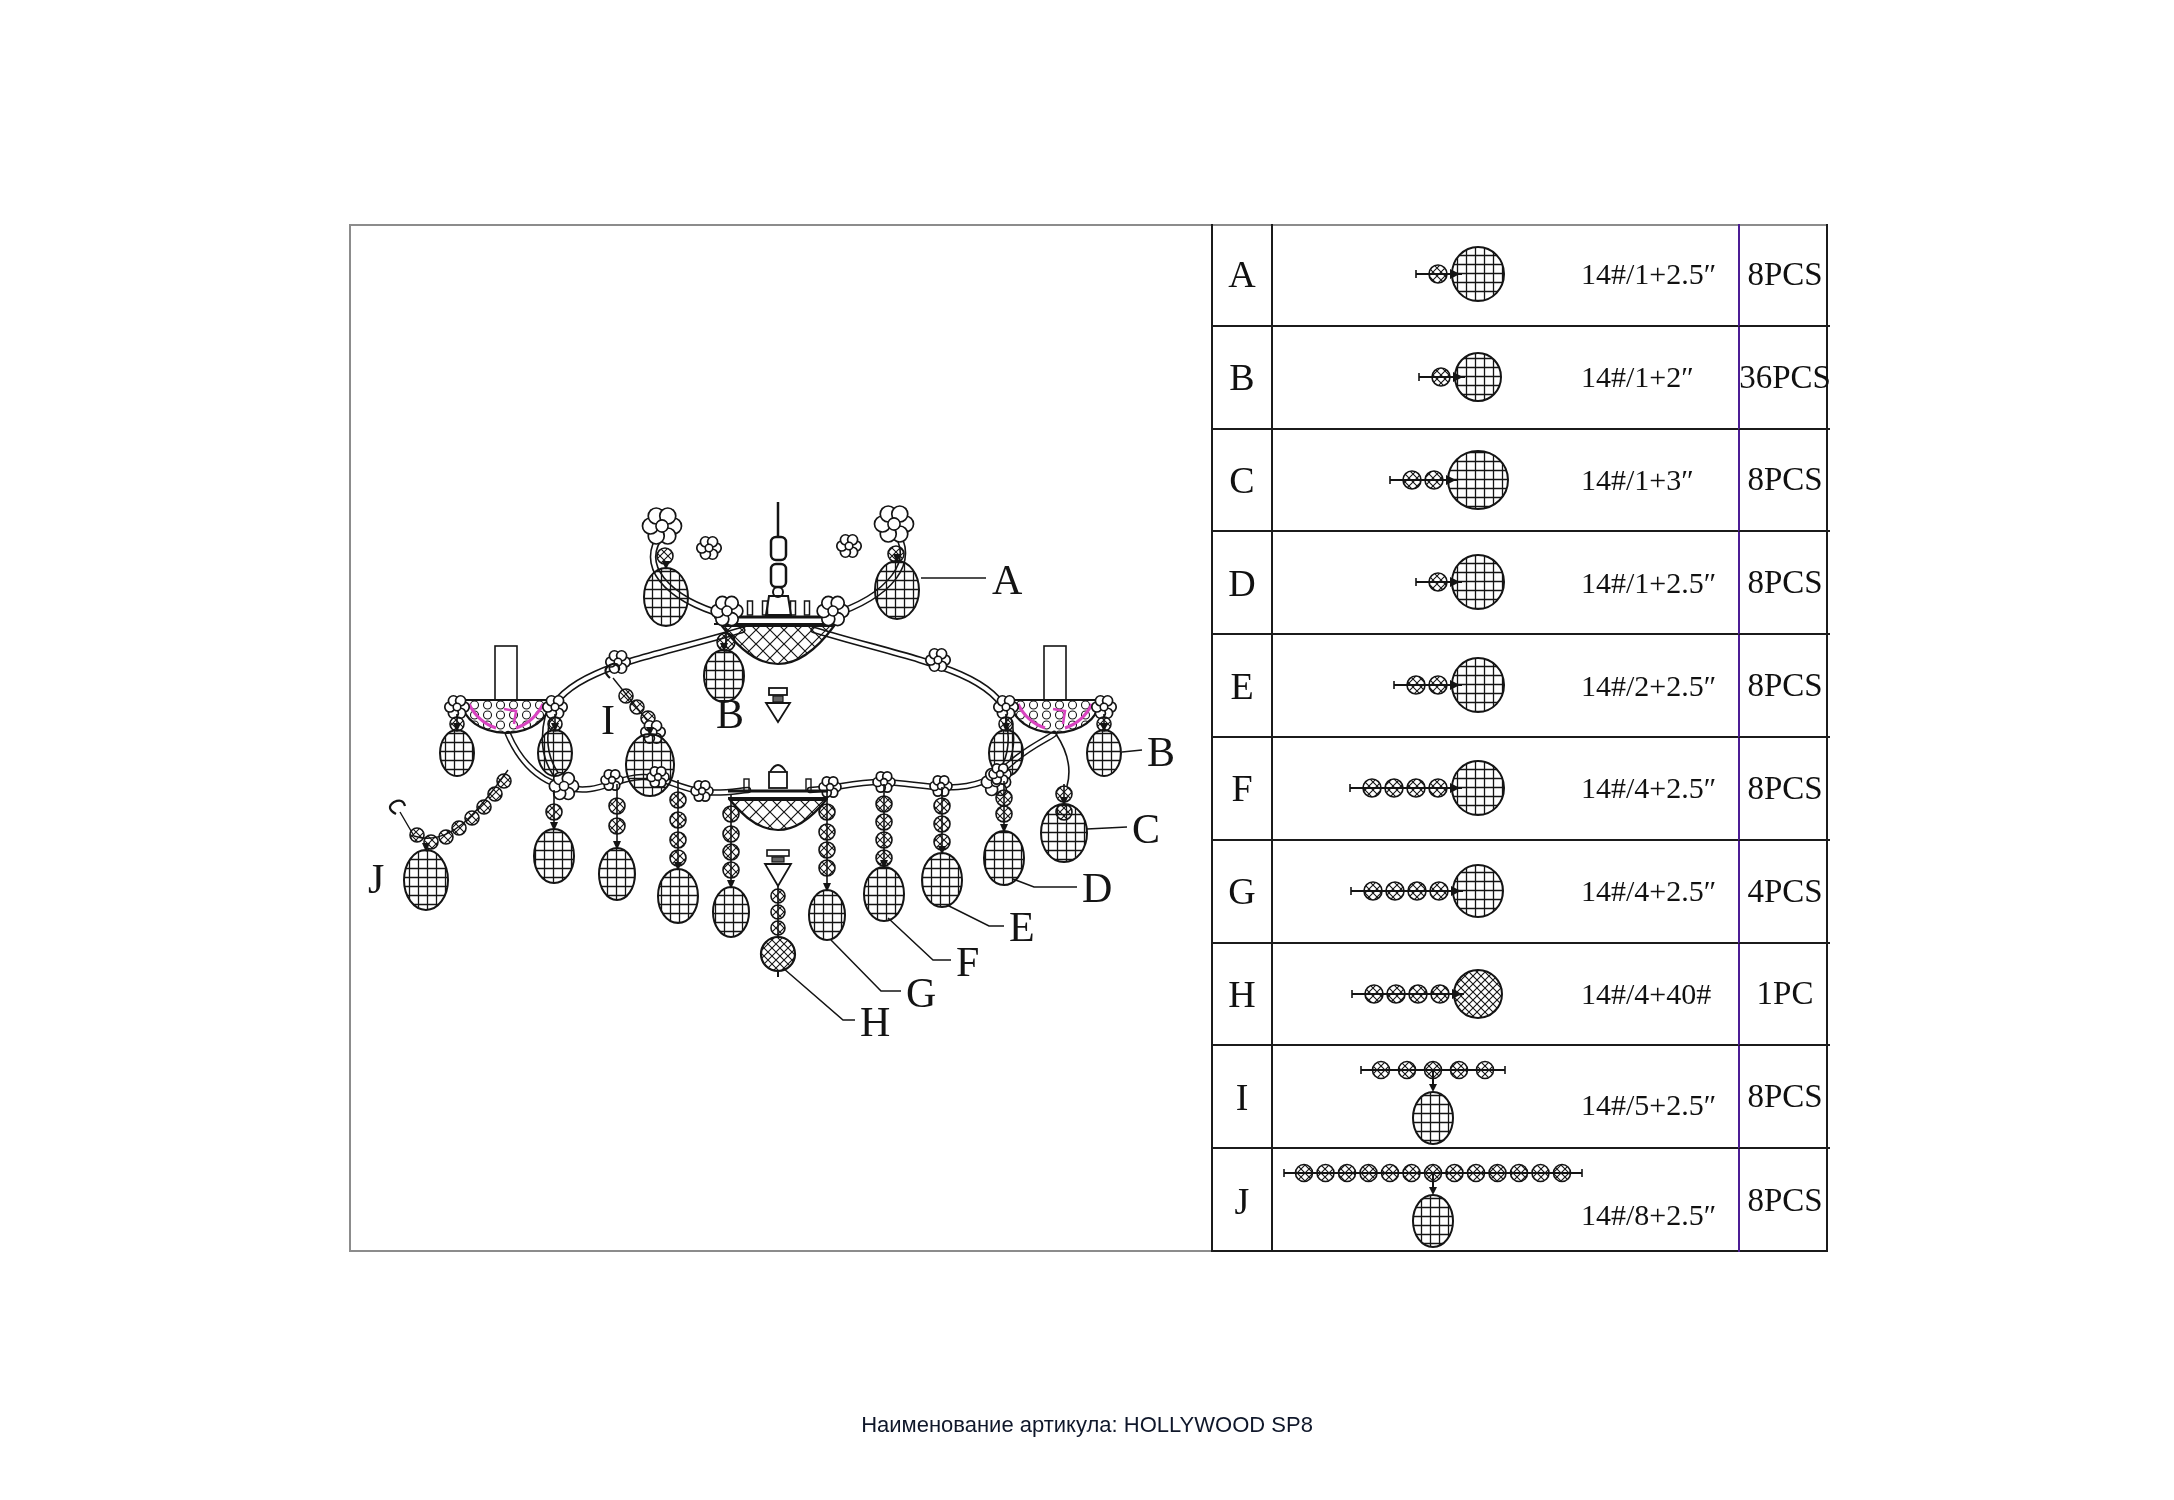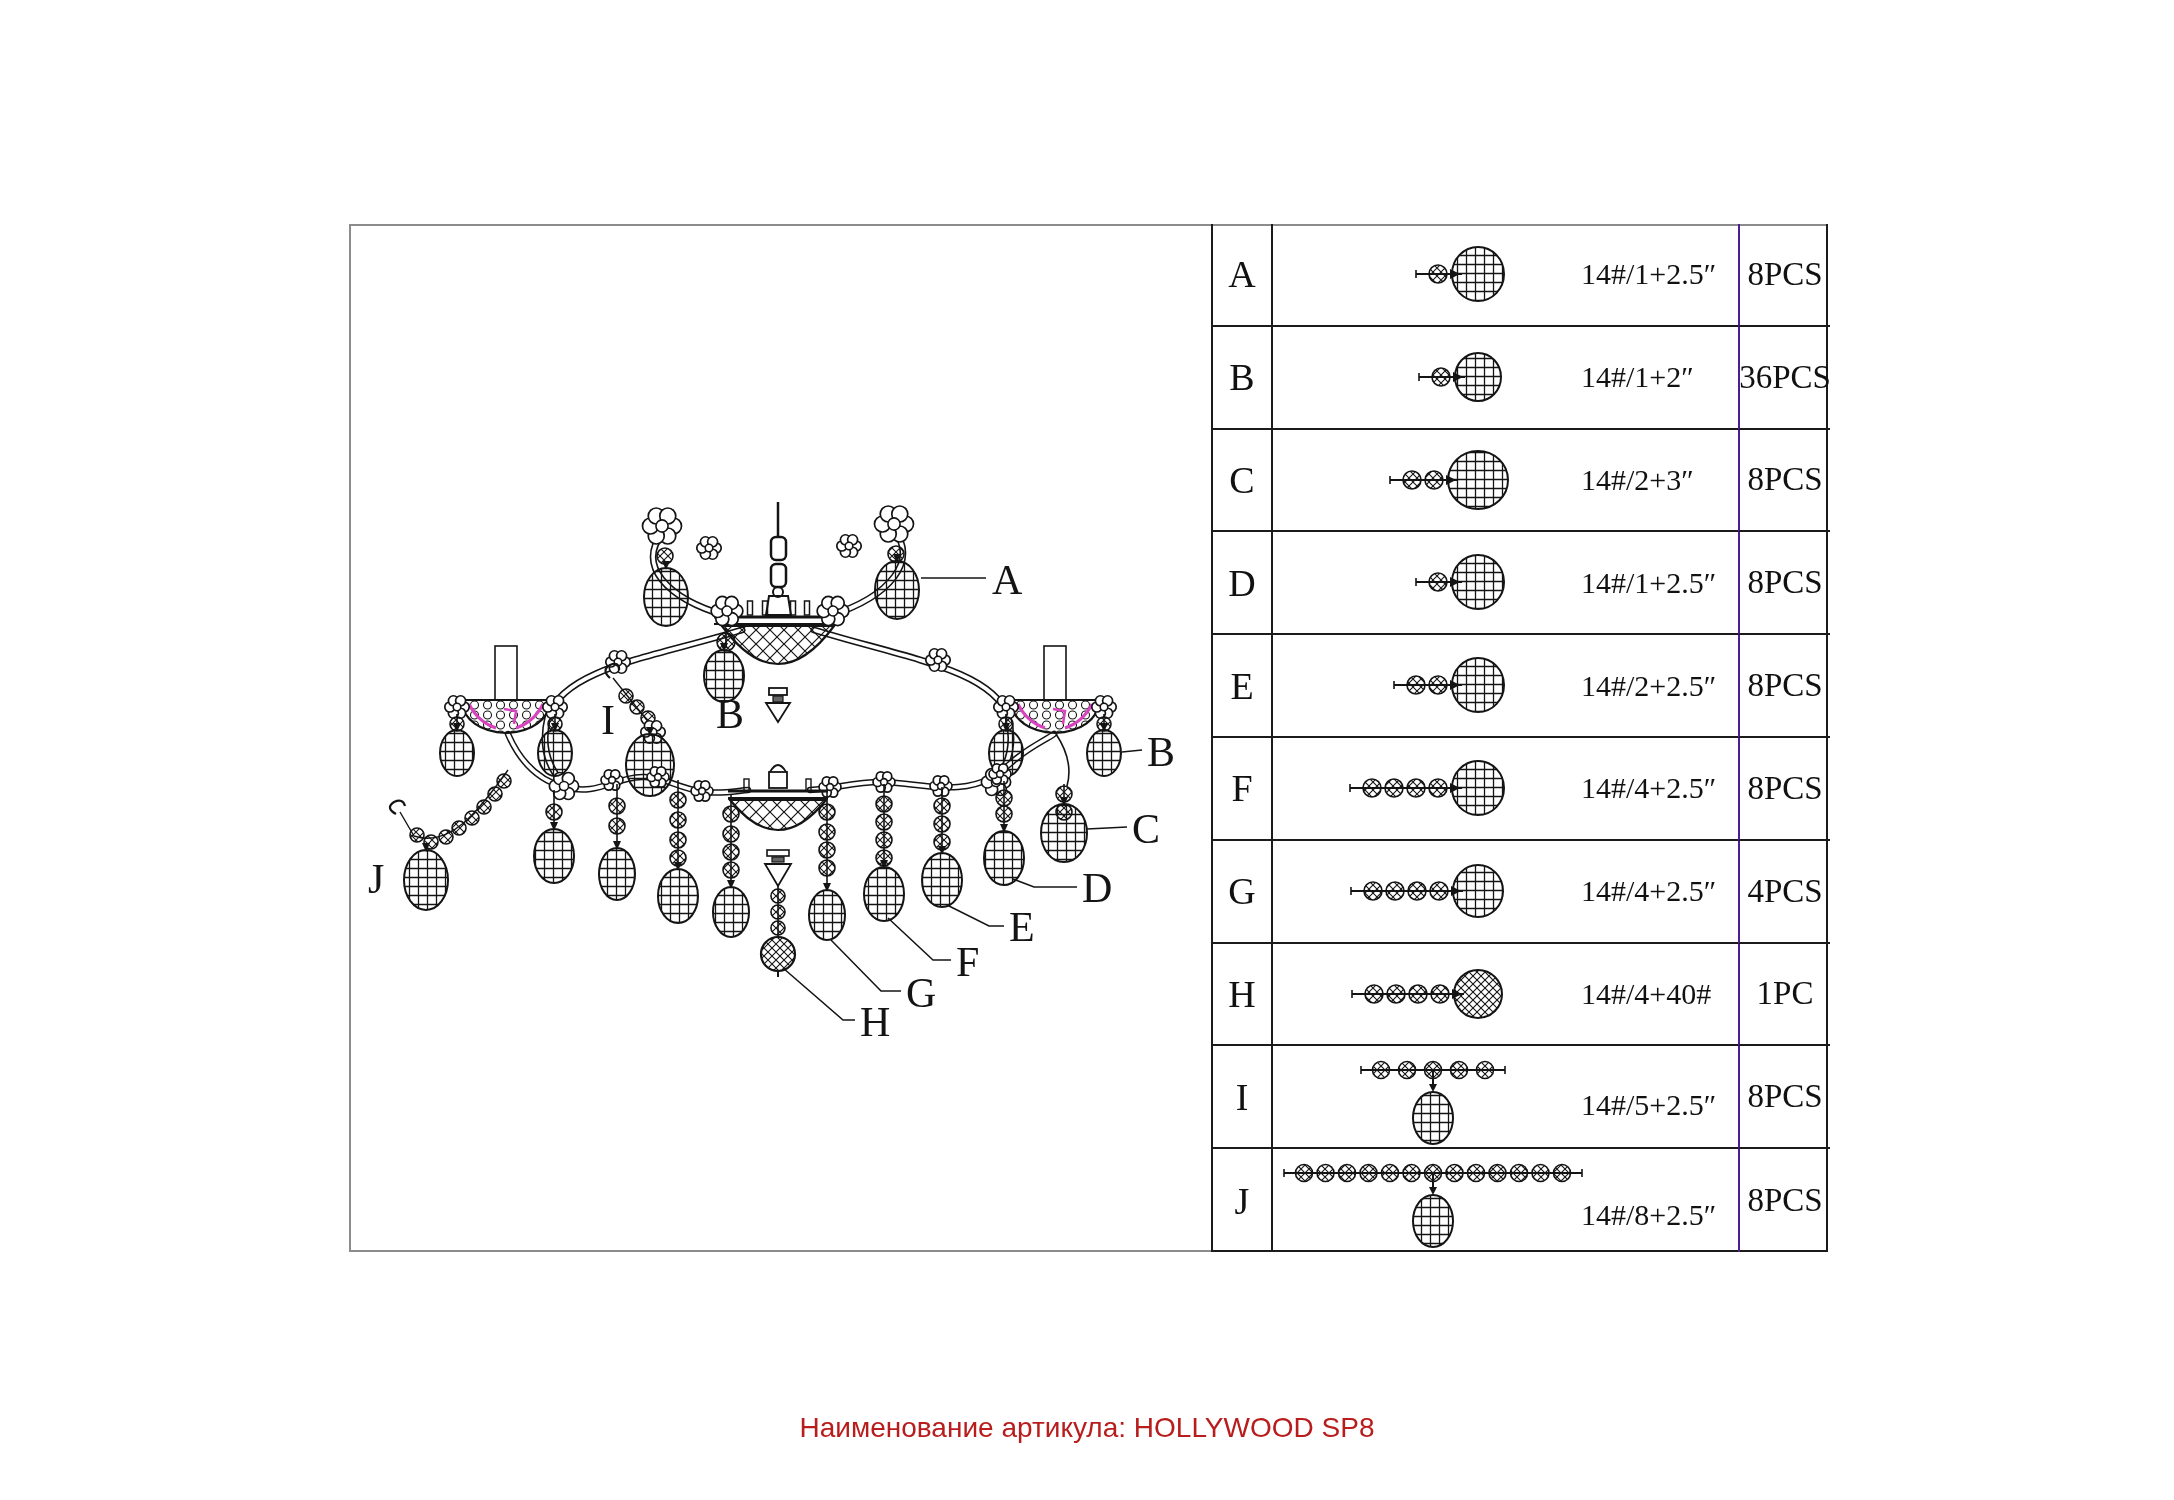--- a/index.html
+++ b/index.html
@@ -22,21 +22,21 @@
   .cell{position:relative;box-sizing:border-box;border-bottom:2px solid #1b1b1b;}
   .cell.last{border-bottom:none;}
   .cell.letter{display:flex;align-items:center;justify-content:center;font-size:38px;border-right:2px solid #1b1b1b;}
   .cell.qty{display:flex;align-items:center;justify-content:center;font-size:33px;border-left:2px solid #4c1d95;white-space:nowrap;}
   .cell.content svg{position:absolute;left:0;top:0;}
   .cell.content .spec{position:absolute;left:292px;top:50%;transform:translateY(-50%);font-size:30px;white-space:nowrap;margin-left:16px;}
   .cell.content.hang-I .spec{top:58%;font-family:Liberation Serif, serif;}
   .cell.content.hang-J .spec{top:64%;}
   .caption{
     position:absolute;left:0;top:1412px;width:100%;text-align:center;
-    font-family:"Liberation Sans", sans-serif;font-size:28px;color:#b91c1c;
+    font-family:"Liberation Sans", sans-serif;font-size:22px;color:#0f172a;
   }
   svg text{font-family:"Liberation Serif", serif;}
 </style>
 </head>
 <body>
 
 <svg width="0" height="0" style="position:absolute" aria-hidden="true">
   <defs>
     <pattern id="pxg" patternUnits="userSpaceOnUse" width="9" height="9">
       <path d="M0,4.5H9M4.5,0V9" stroke="#141414" stroke-width="1.3" fill="none"></path>
@@ -520,21 +520,21 @@
     <div class="cell letter">C</div>
     <div class="cell content">
       <svg width="463" height="100" viewBox="0 0 463 100">
         <line x1="117" y1="50" x2="185" y2="50" stroke="#141414" stroke-width="2"></line>
         <line x1="117" y1="46" x2="117" y2="54" stroke="#141414" stroke-width="1.6"></line>
         <circle cx="139" cy="50" r="9" fill="url(#pdia)" stroke="#141414" stroke-width="1.6"></circle>
         <circle cx="161" cy="50" r="9" fill="url(#pdia)" stroke="#141414" stroke-width="1.6"></circle>
         <path d="M173,45 L173,55 L183,50 Z" fill="#141414"></path>
         <ellipse cx="205" cy="50" rx="30" ry="29" fill="url(#pxg)" stroke="#141414" stroke-width="2"></ellipse>
       </svg>
-      <span class="spec">14#/2+3″</span>
+      <span class="spec">14#/1+3″</span>
     </div>
     <div class="cell qty">8PCS</div>
     <div class="cell letter">D</div>
     <div class="cell content">
       <svg width="463" height="100" viewBox="0 0 463 100">
         <line x1="143" y1="50" x2="189" y2="50" stroke="#141414" stroke-width="2"></line>
         <line x1="143" y1="46" x2="143" y2="54" stroke="#141414" stroke-width="1.6"></line>
         <circle cx="165" cy="50" r="9" fill="url(#pdia)" stroke="#141414" stroke-width="1.6"></circle>
         <path d="M177,45 L177,55 L187,50 Z" fill="#141414"></path>
         <ellipse cx="205" cy="50" rx="26" ry="27" fill="url(#pxg)" stroke="#141414" stroke-width="2"></ellipse>

